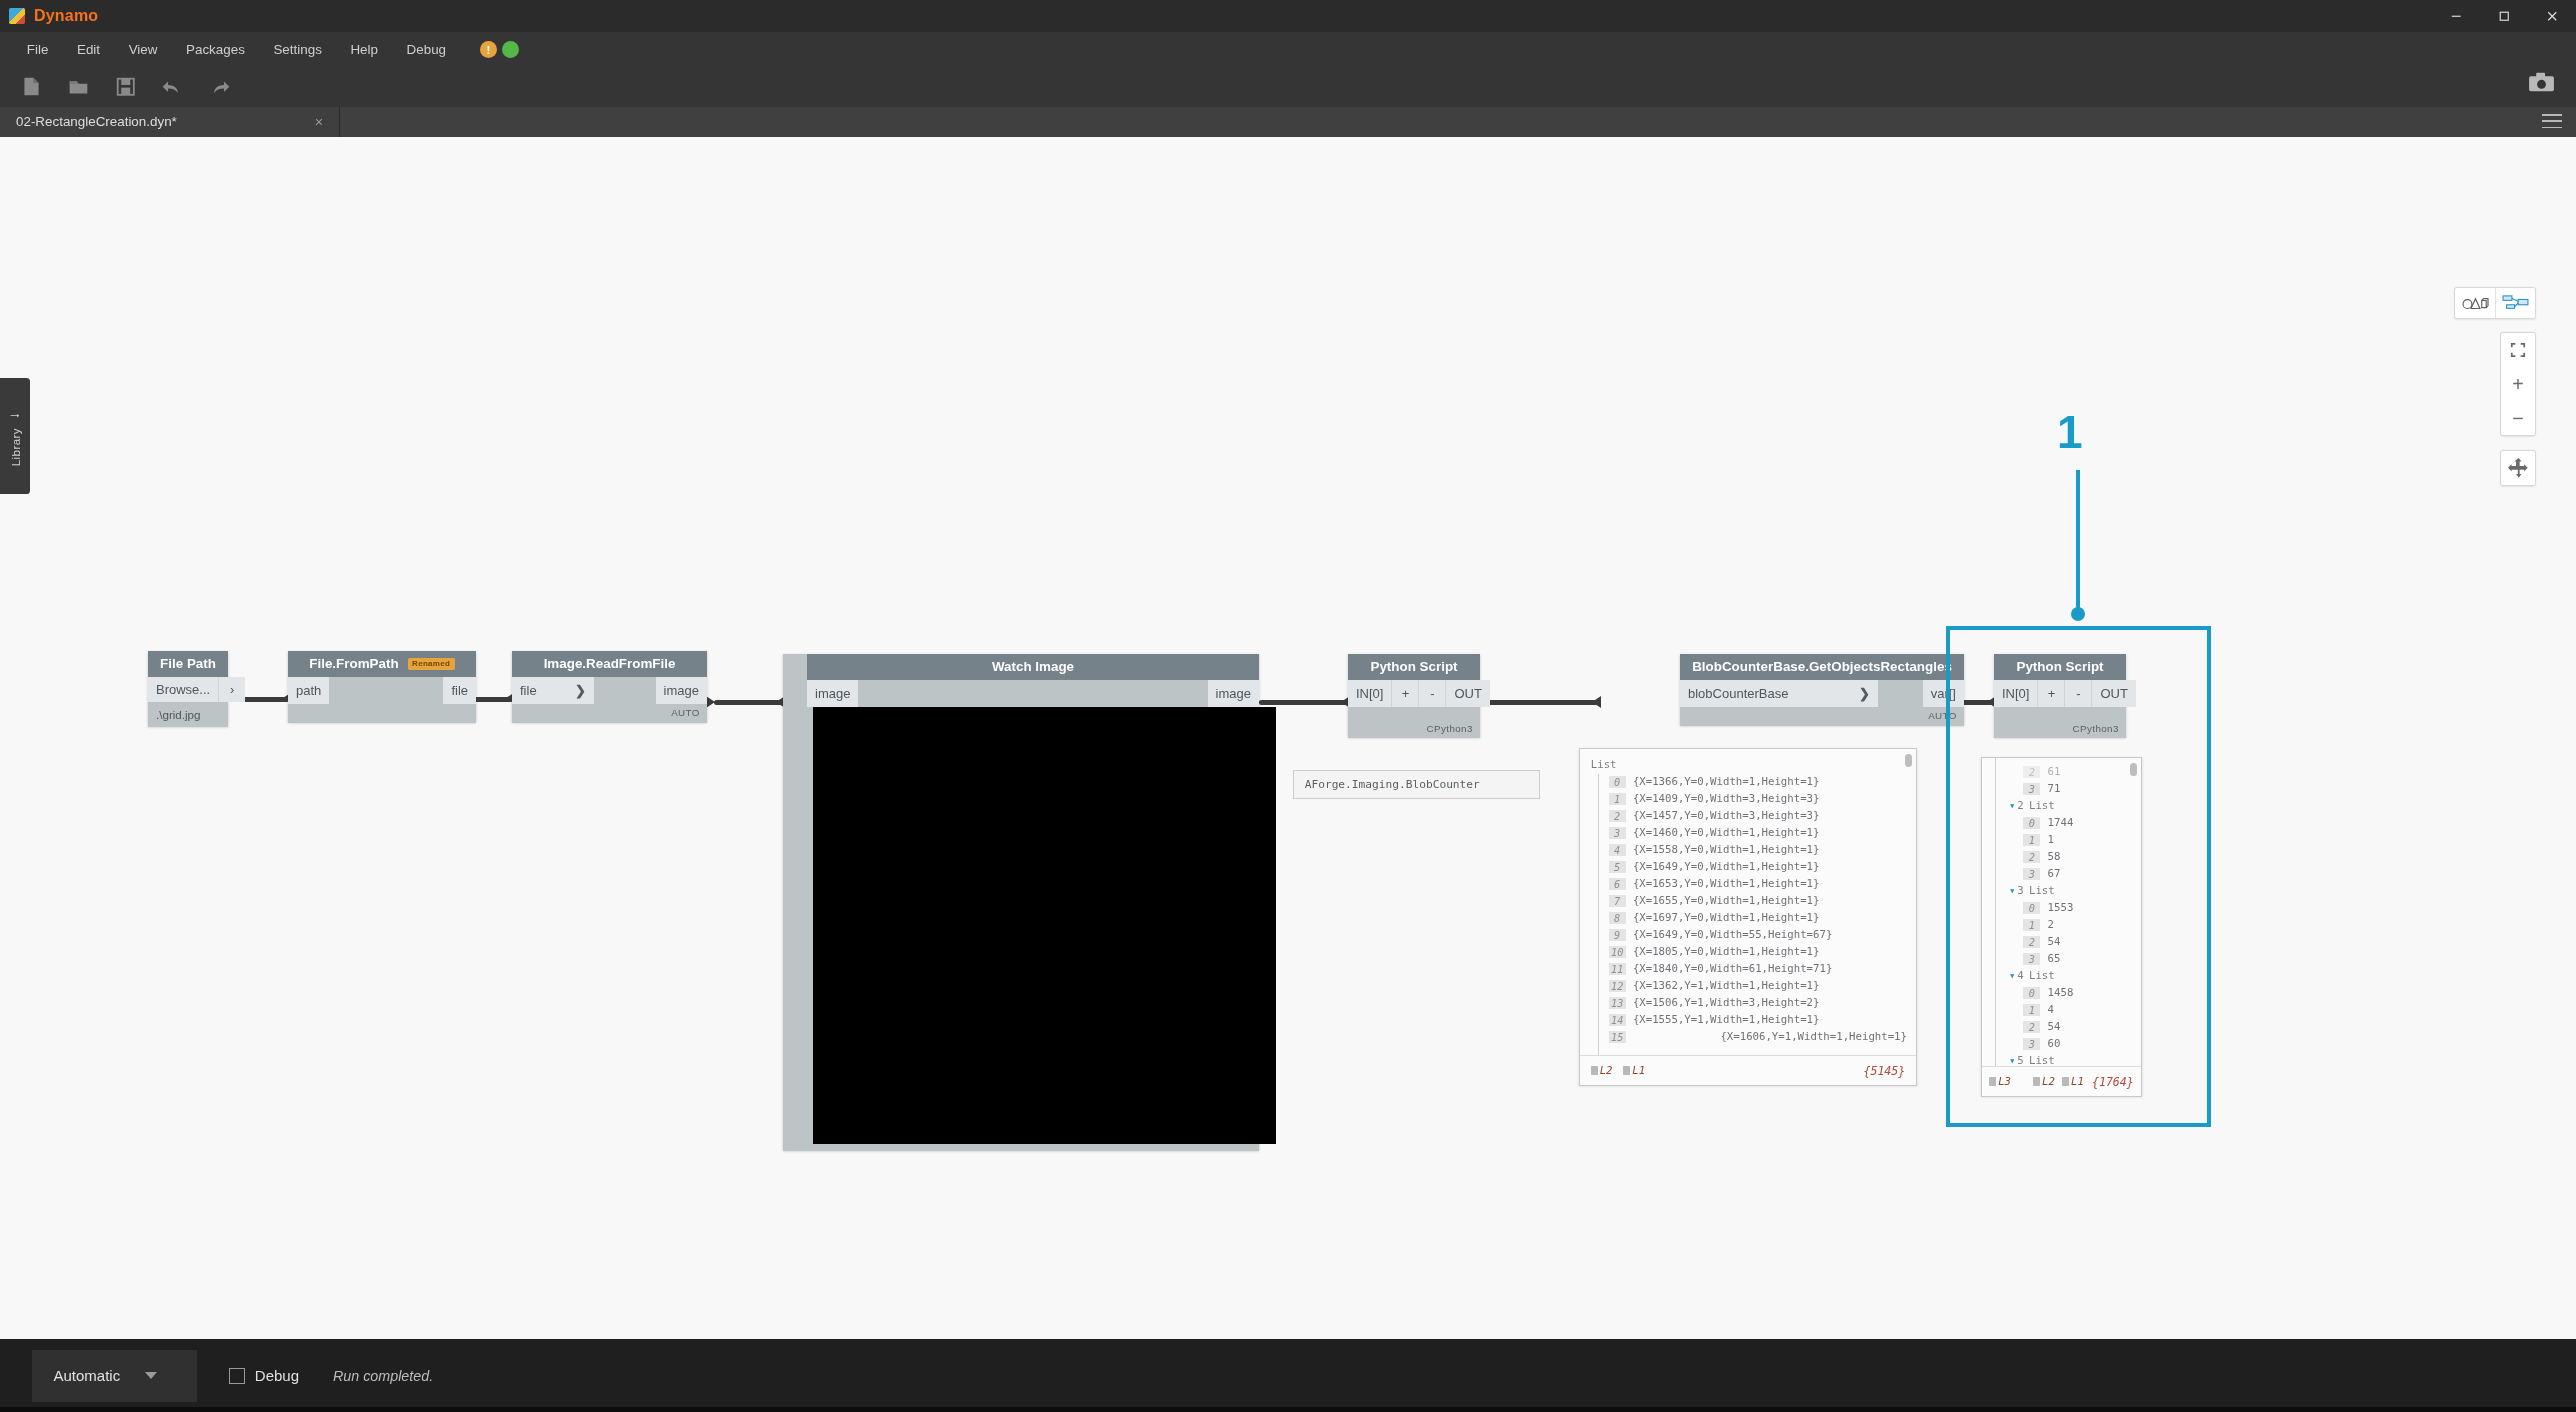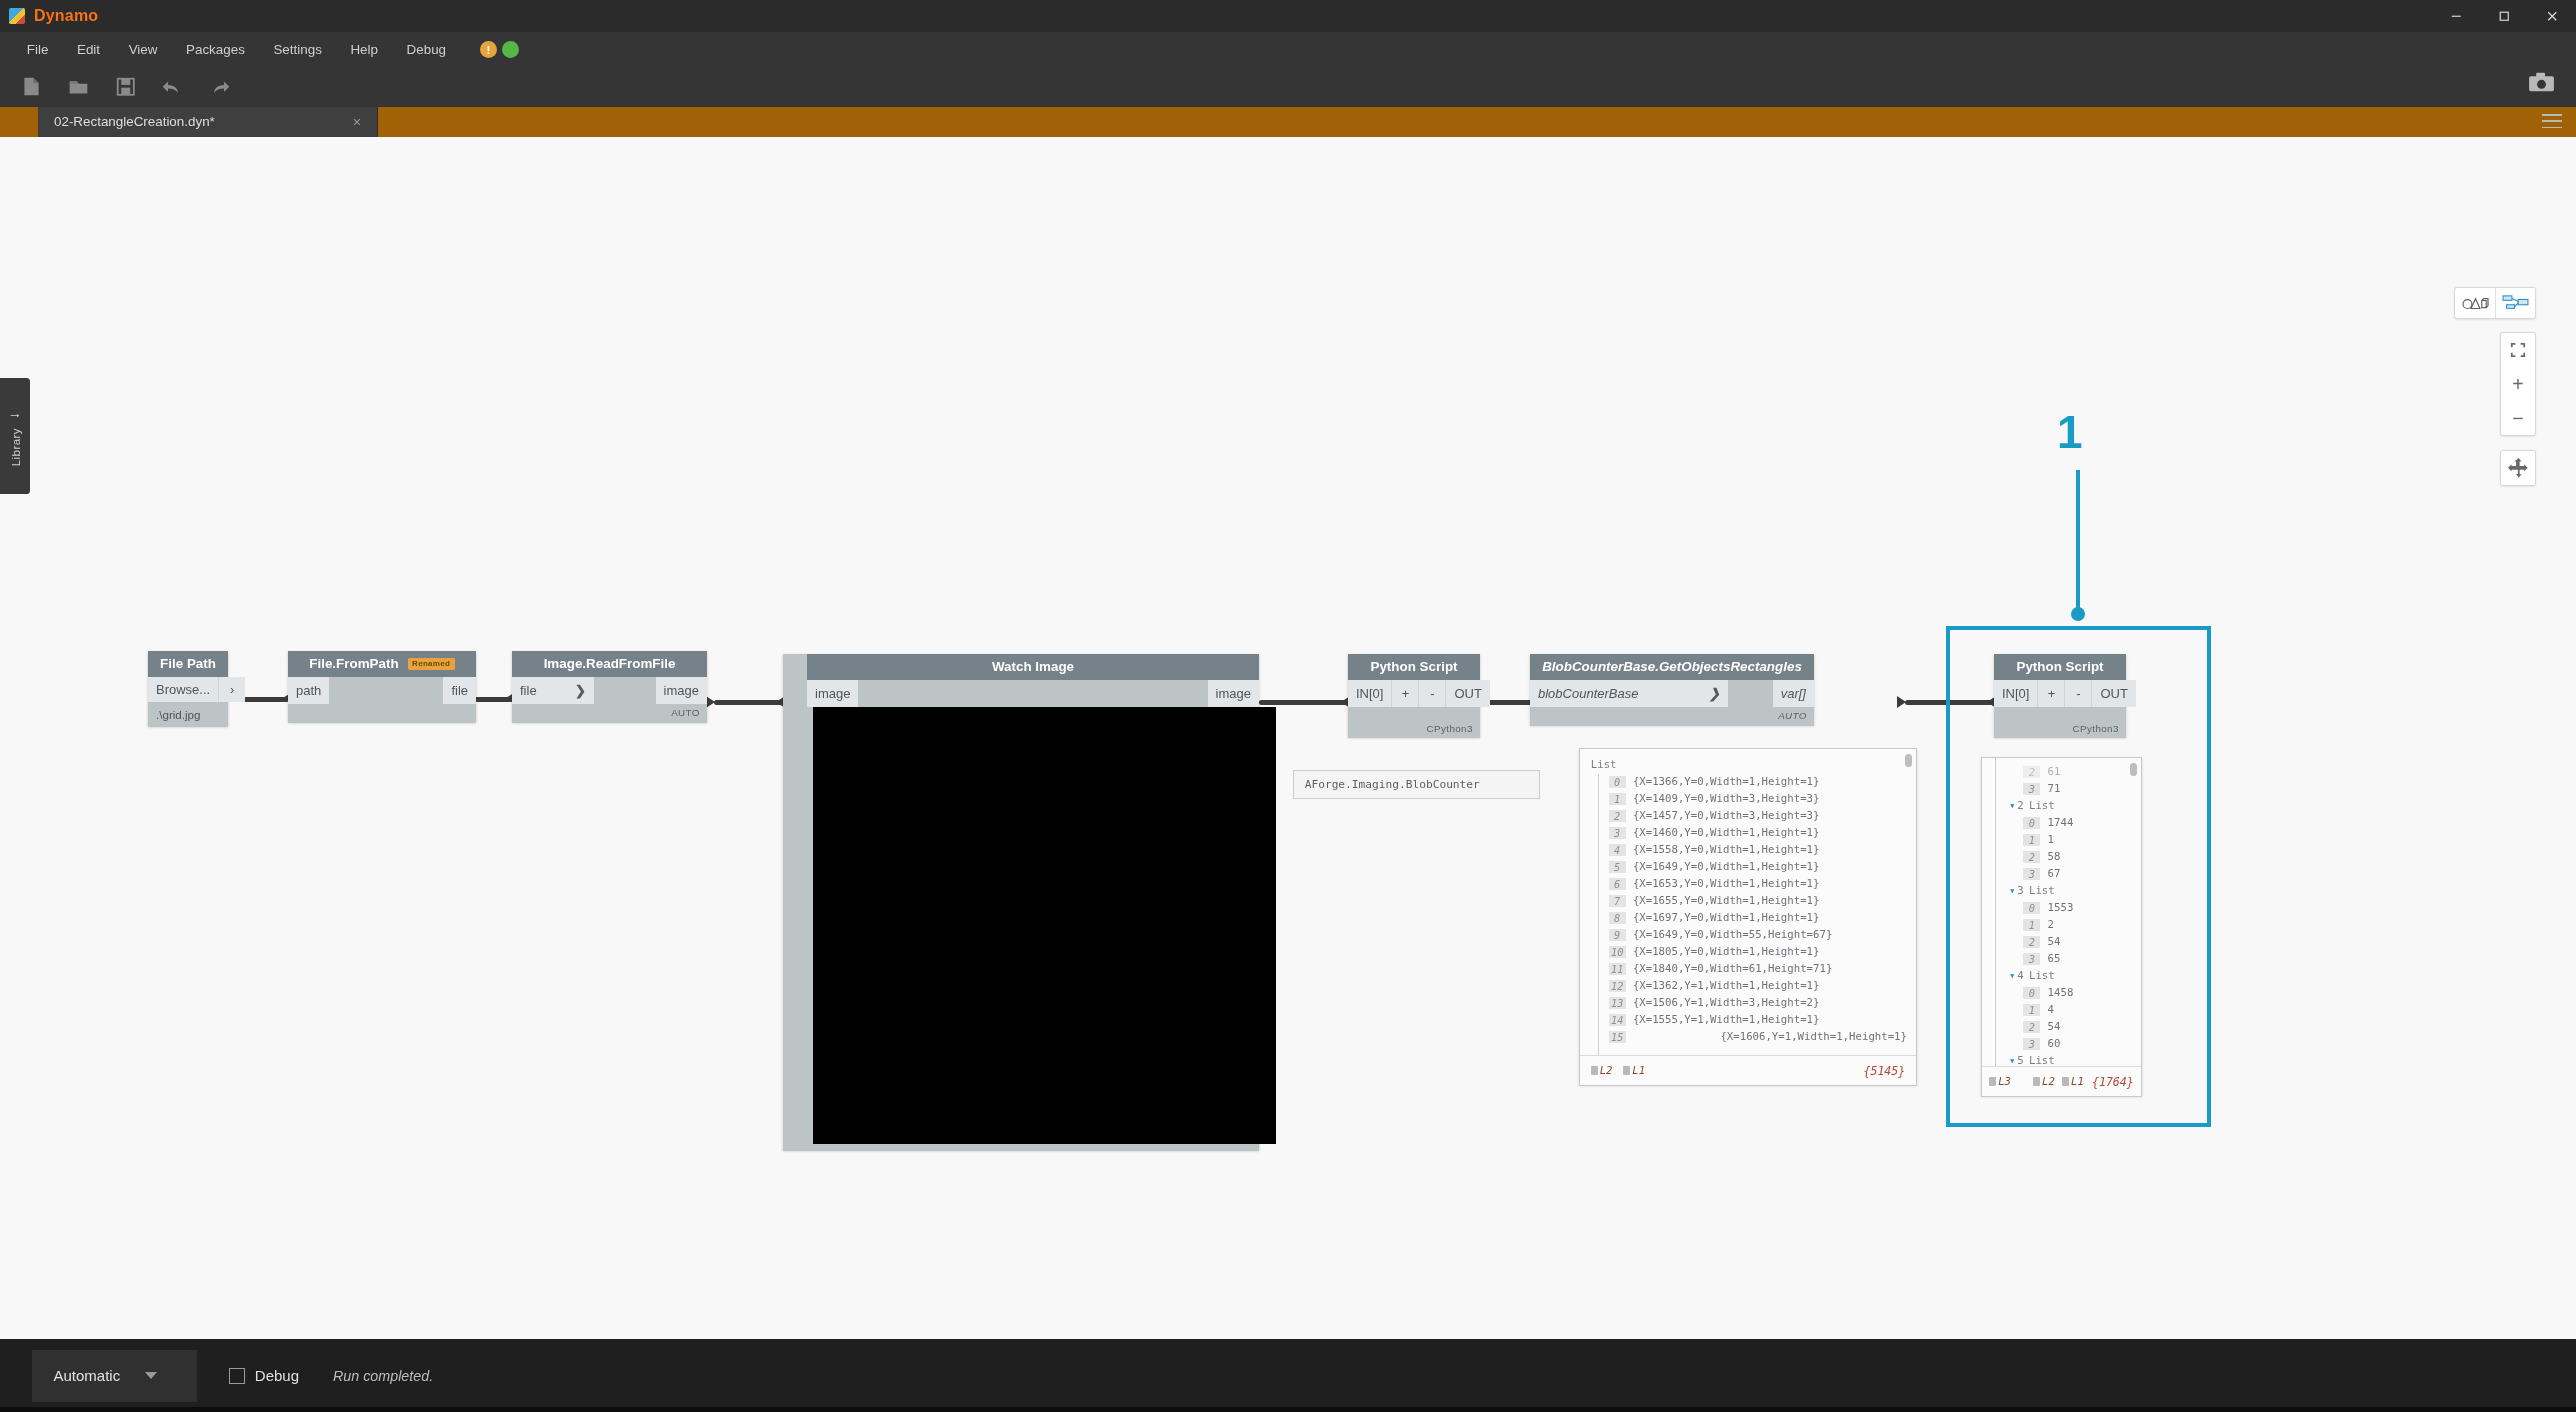--- a/index.html
+++ b/index.html
@@ -46,23 +46,22 @@
   #toolbar {
     height: 41px; background: #353535; display: flex; align-items: center;
     padding-left: 12.5px; gap: 9px; position: relative;
   }
   .tb-btn {
     width: 38px; height: 34px; display: flex; align-items: center; justify-content: center;
   }
   #camera-btn { position: absolute; right: 19.7px; top: 5.4px; }
   
   #tabstrip {
-    height: 29.5px; background: #a16207; display: flex; align-items: stretch;
+    height: 29.5px; background: #404040; display: flex; align-items: stretch;
     position: relative;
-    padding-left: 38px;
   }
   #doc-tab {
     background: #3f3f3f; display: flex; align-items: center;
     padding: 0 0 0 16px; min-width: 340px; border-right: 0.9px solid #2b2b2b;
   }
   #doc-tab-label { color: #dedede; font-size: 13.4px; }
   #doc-tab-close { margin-left: auto; padding: 0 16px; color: #9a9a9a; font-size: 14.3px; }
   #hamburger {
     position: absolute; right: 14.3px; top: 7.2px; width: 19.7px; height: 14.3px;
     display: flex; flex-direction: column; justify-content: space-between;
@@ -449,21 +448,21 @@
       <div class="port">IN[0]</div>
       <div class="port btn">+</div>
       <div class="port btn">-</div>
       <div class="port" style="border-left:0.9px solid #cfd5d7;">OUT</div>
     </div>
     <div class="node-footer" style="padding-top:16px;">CPython3</div>
   </div>
 
   <div class="tooltip-box" style="left:1293px; top:633px; width:247px;">AForge.Imaging.BlobCounter</div>
 
-  <div class="node" style="left:1530px; top:517px; width:284px;font-style:italic;">
+  <div class="node" style="left:1680px; top:517px; width:284px;">
     <div class="node-hdr">BlobCounterBase.GetObjectsRectangles</div>
     <div class="node-ports">
       <div class="port" style="width:198px;">
         <span>blobCounterBase</span>
         <span class="chev">❯</span>
       </div>
       <div class="port mid"></div>
       <div class="port">var[]</div>
     </div>
     <div class="node-footer">AUTO</div>

